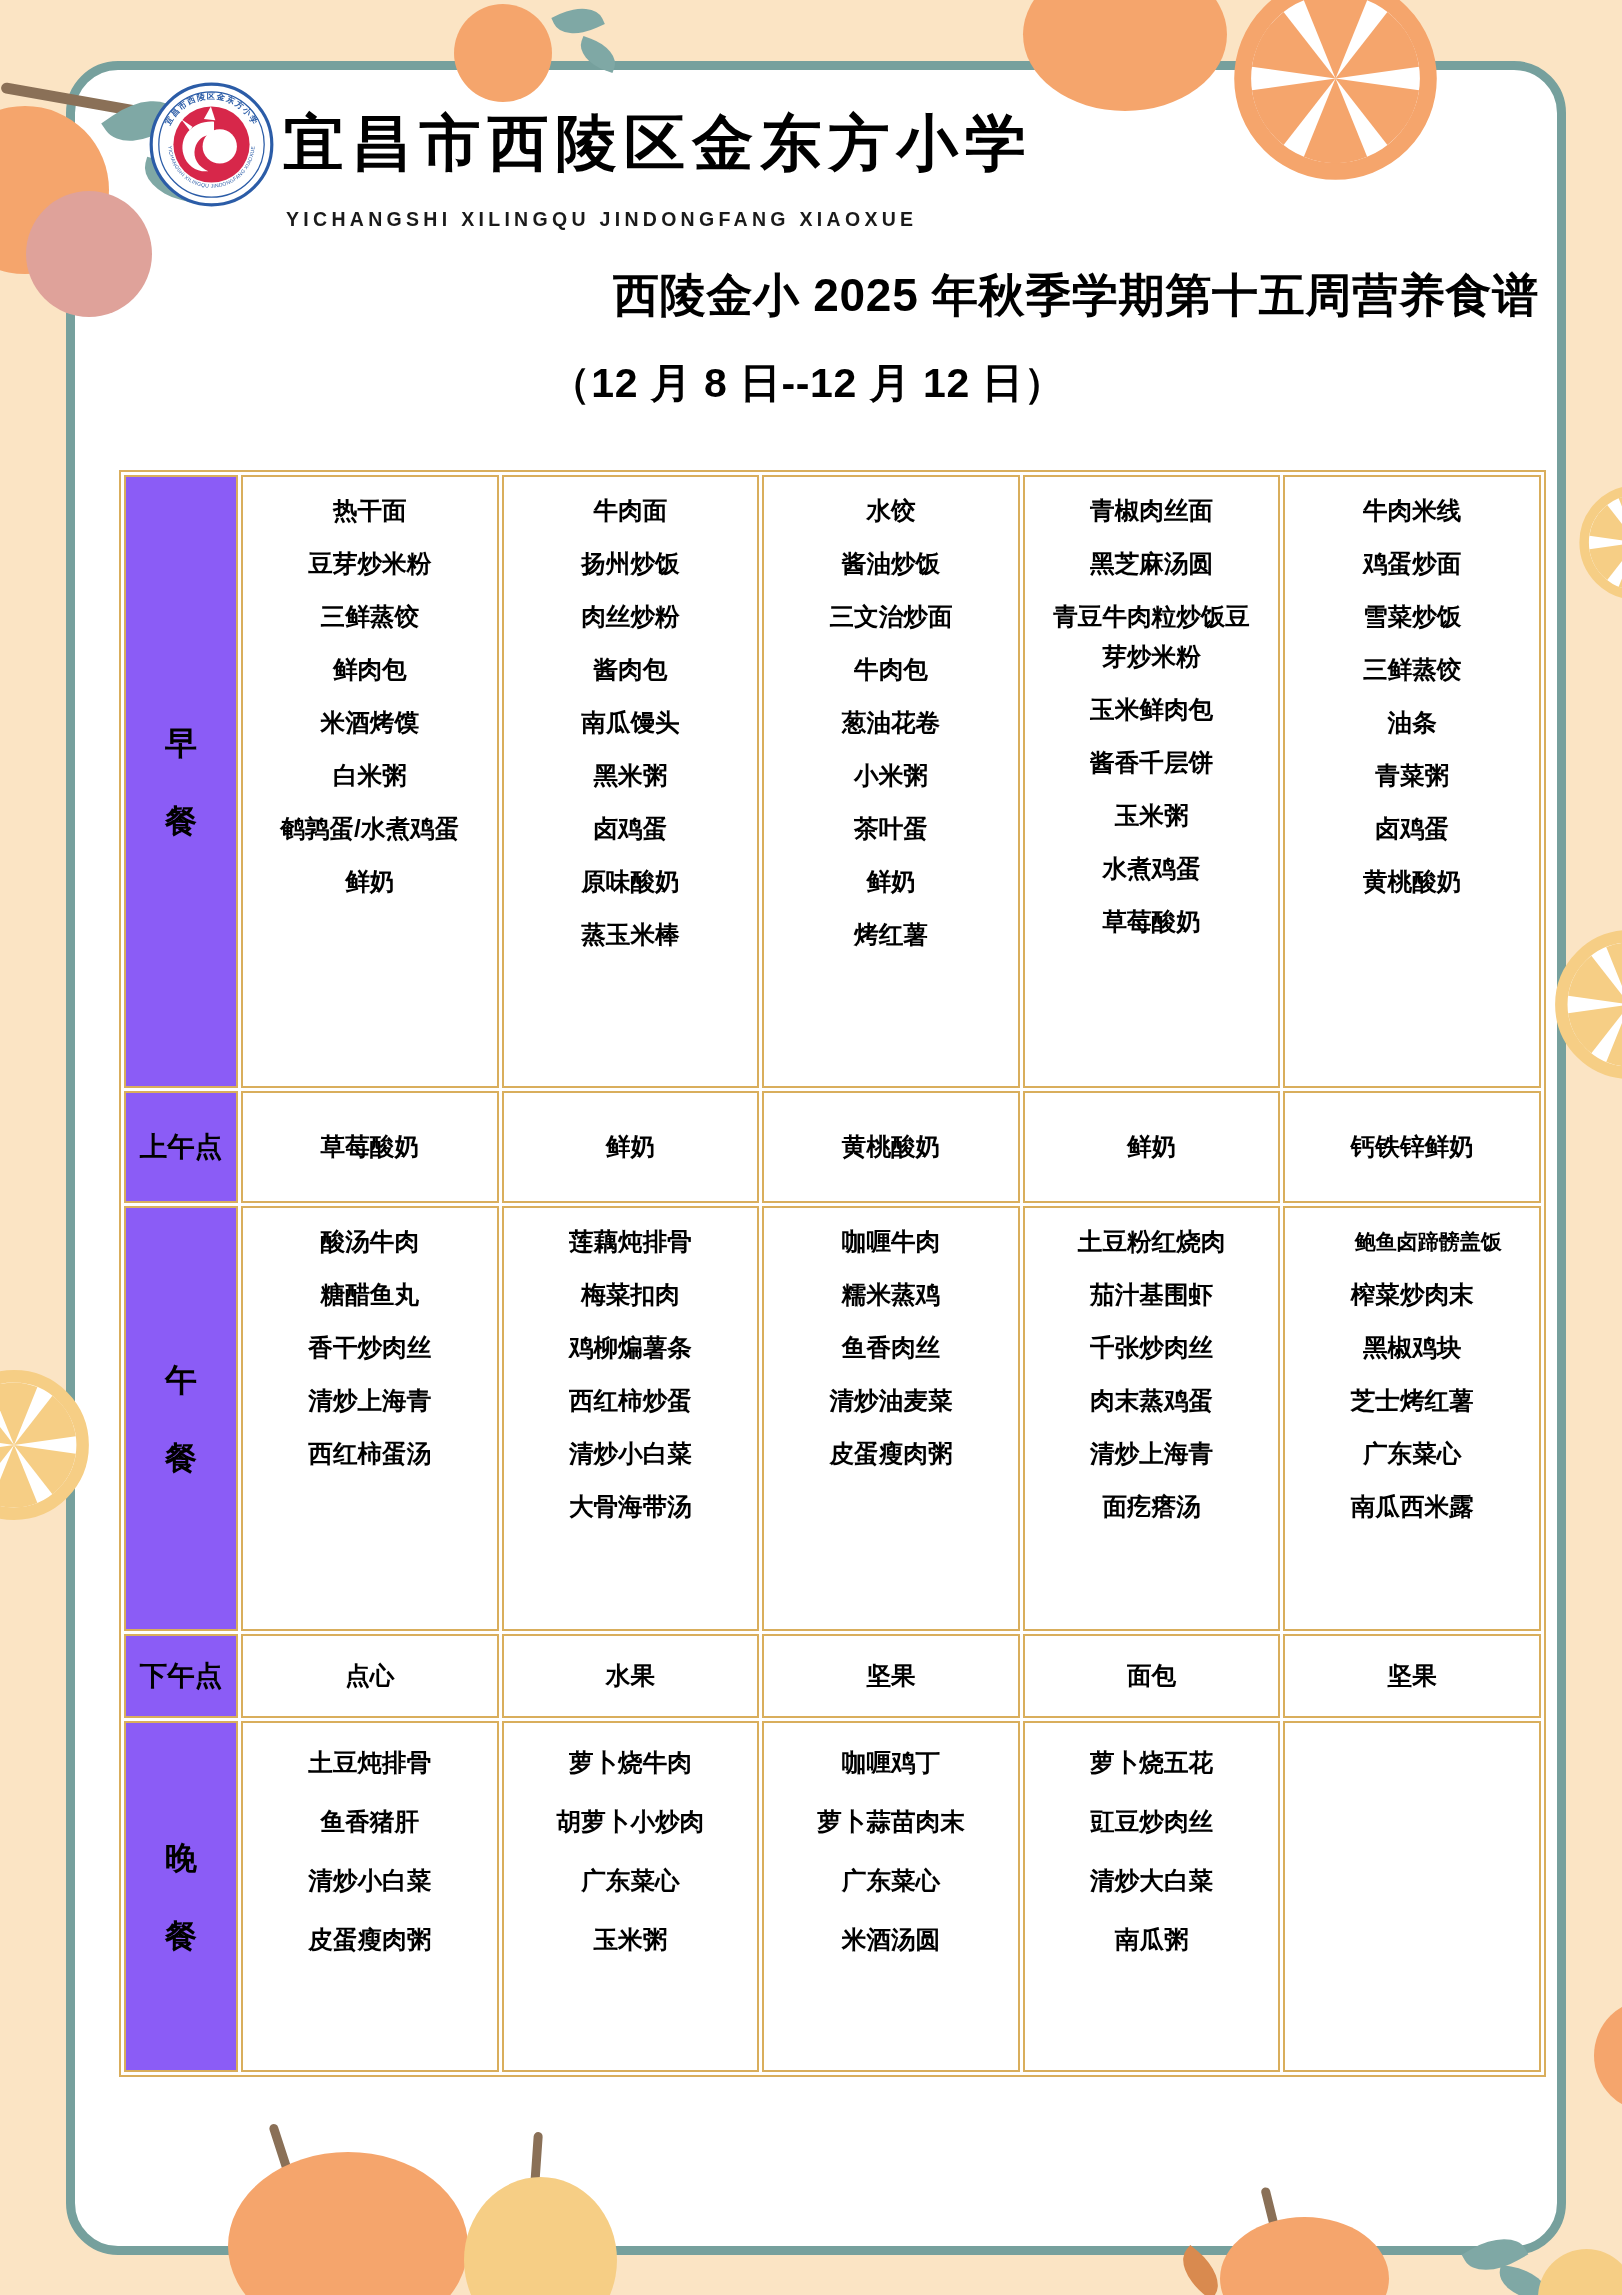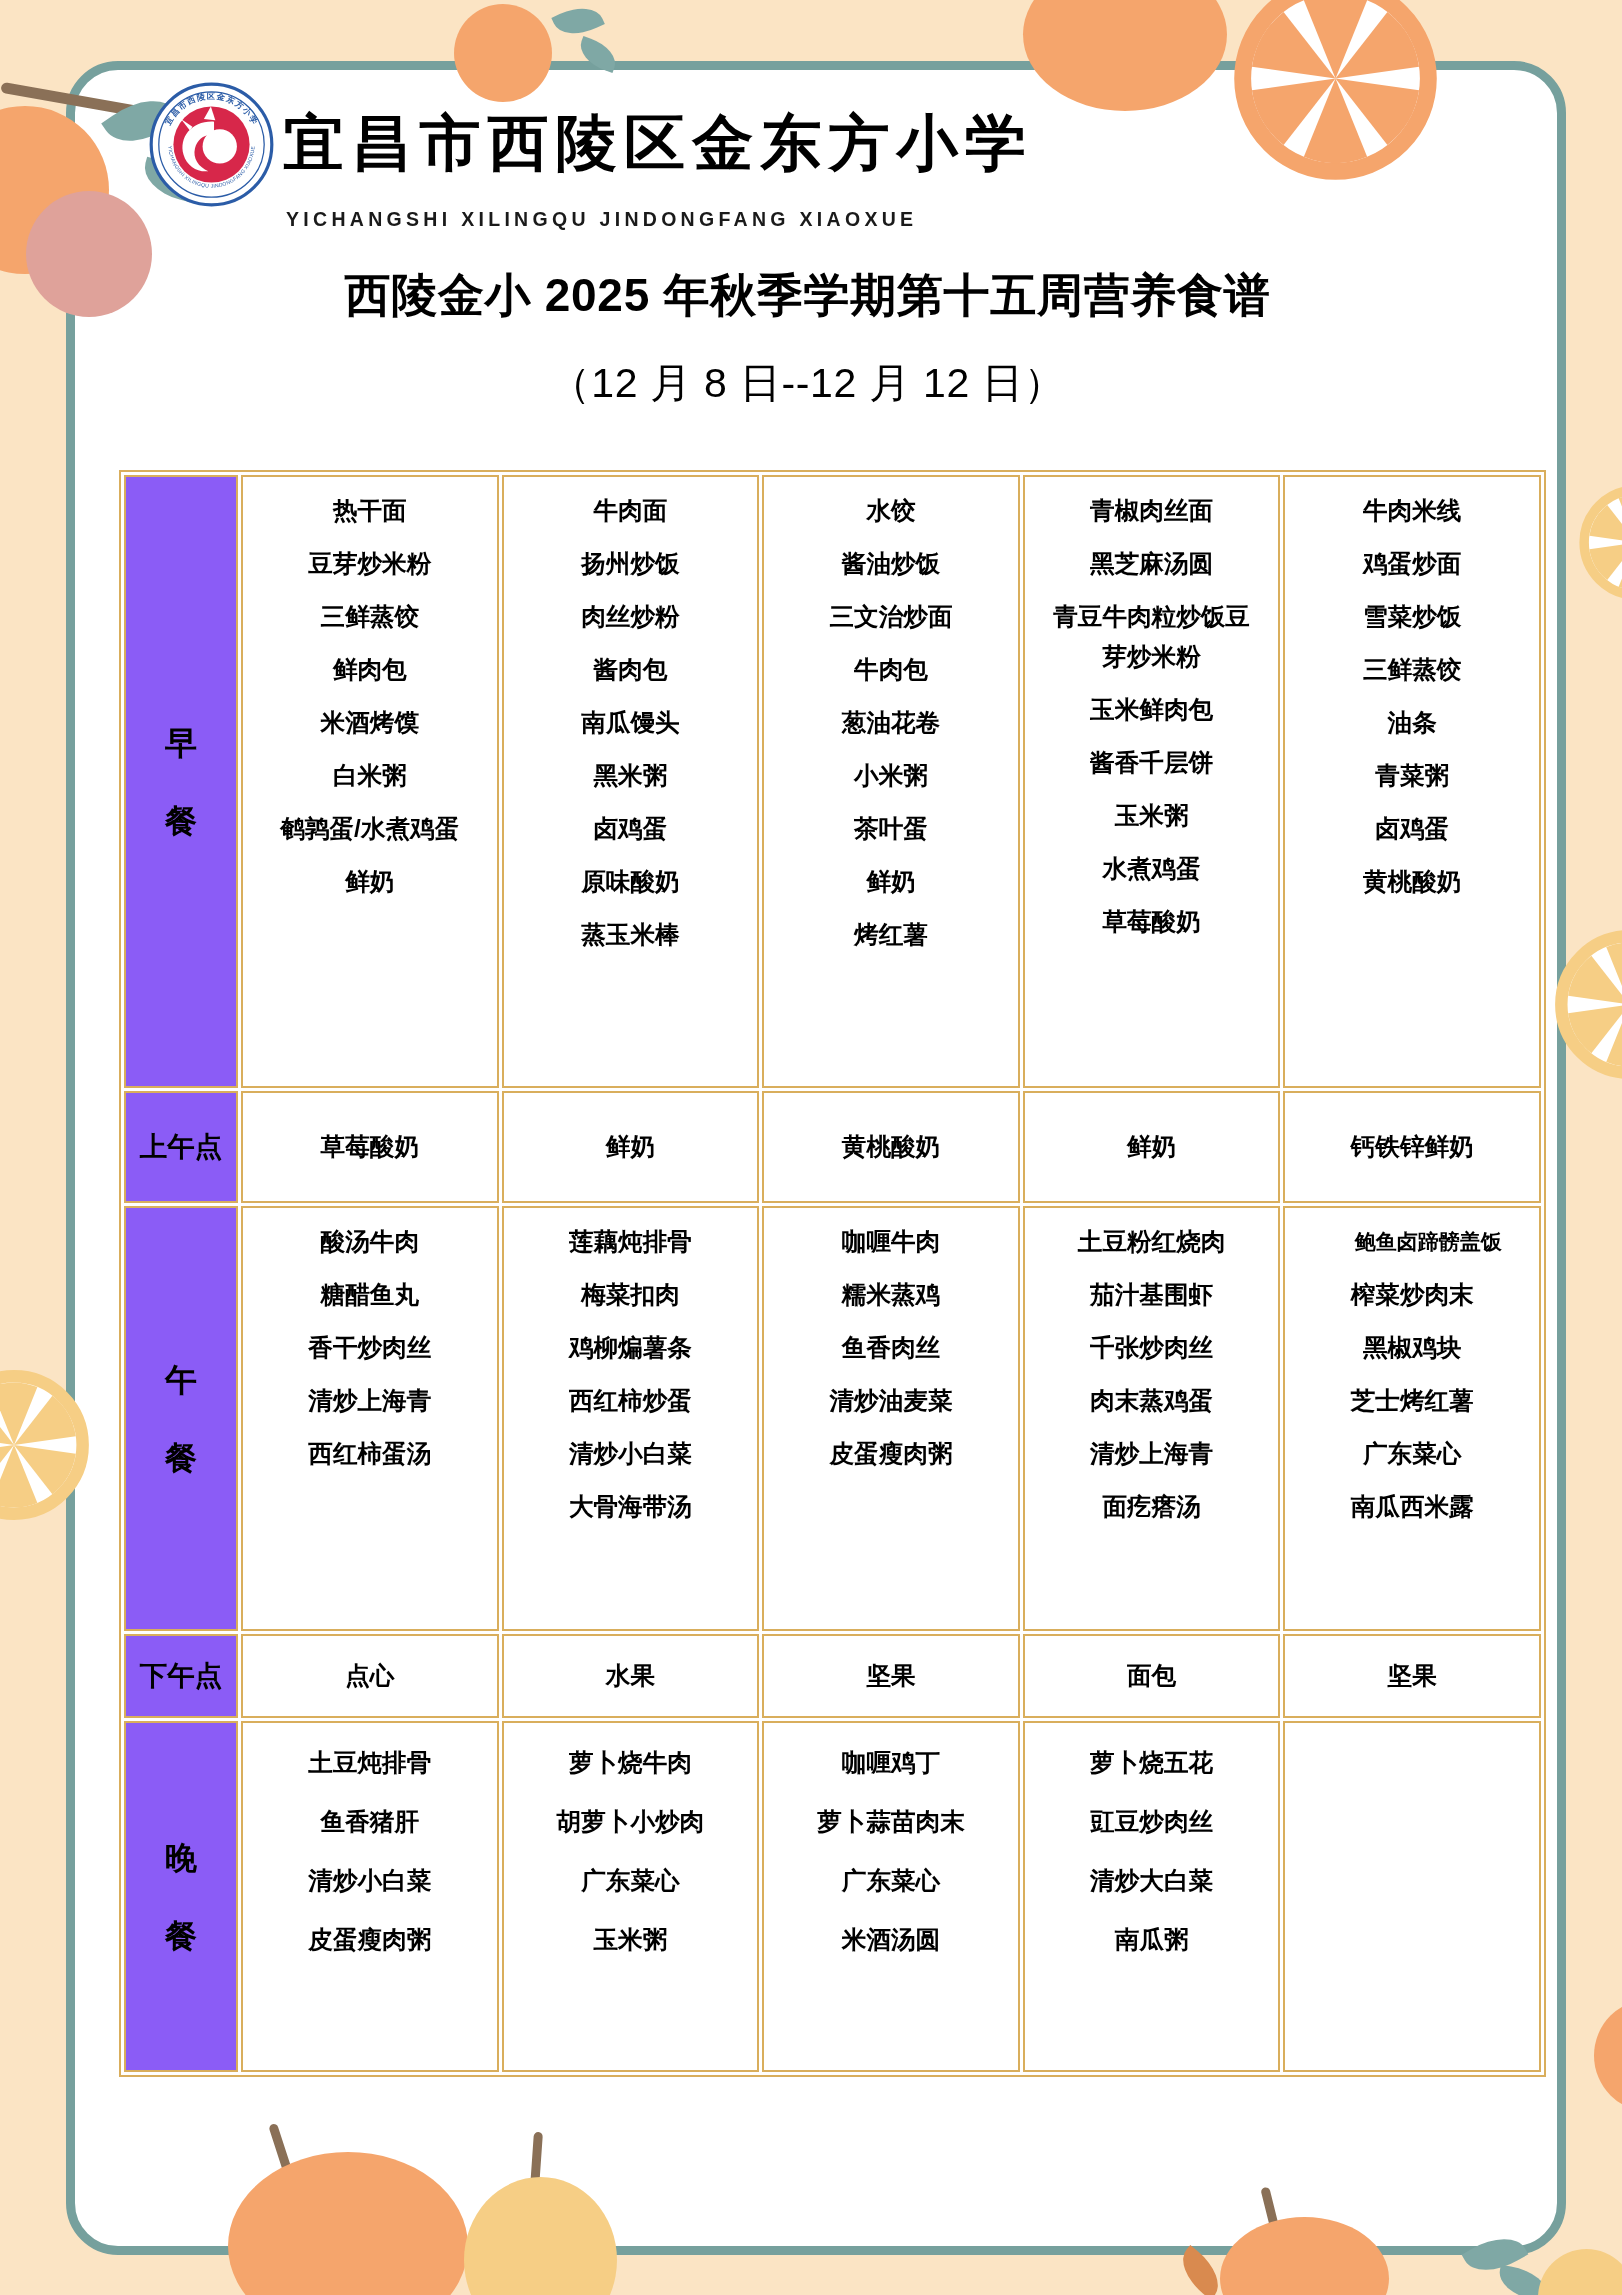--- a/index.html
+++ b/index.html
@@ -40,25 +40,25 @@
     position:absolute;left:283px;top:113px;z-index:4;
     font-size:61px;font-weight:bold;letter-spacing:7.2px;line-height:1;
     font-family:"Liberation Serif", serif;
   }
   .school-pinyin{
     position:absolute;left:286px;top:208px;z-index:4;
     font-size:19.5px;font-weight:600;letter-spacing:4.3px;color:#1a1a1a;
   }
   .page-title{
     position:absolute;left:76px;top:265px;width:1463px;z-index:4;
-    text-align:center;font-size:46px;font-weight:bold;letter-spacing:0.7px;
+    text-align:right;font-size:46px;font-weight:bold;letter-spacing:0.7px;
   }
   .page-subtitle{
     position:absolute;left:76px;top:356px;width:1463px;z-index:4;
-    text-align:center;font-size:41px;font-weight:normal;letter-spacing:0.7px;
+    text-align:center;font-size:41px;font-weight:bold;letter-spacing:0.7px;
   }
   
   table.menu{
     position:absolute;left:119px;top:470px;z-index:4;
     width:1427px;table-layout:fixed;
     border-collapse:separate;border-spacing:3.6px;
     border:2.2px solid #D9AE5C;
   }
   table.menu col.c-label{width:114px;}
   table.menu th, table.menu td{

